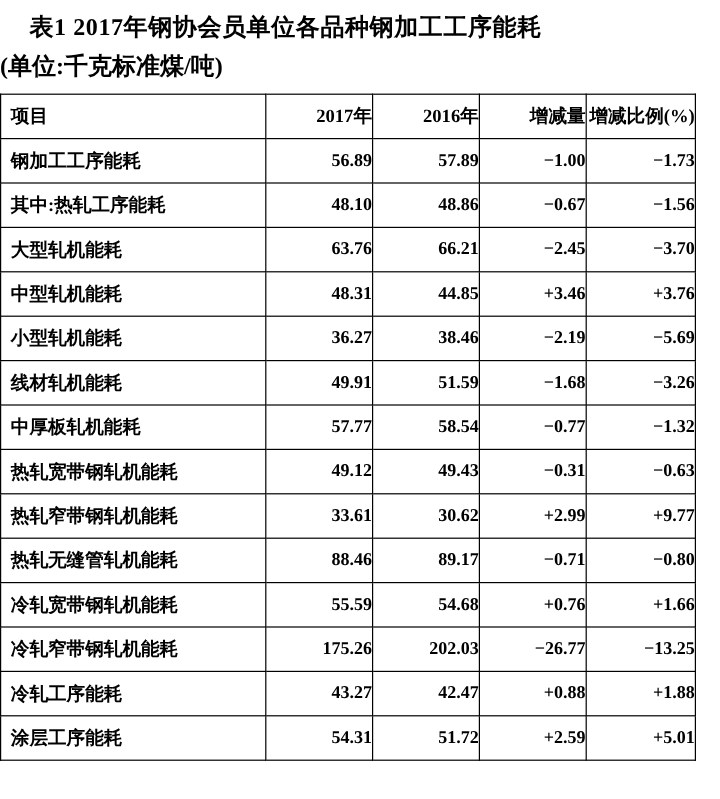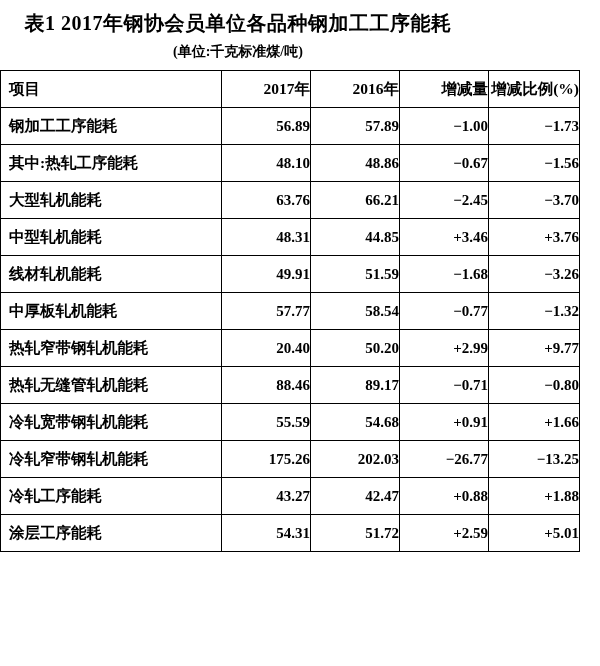--- a/index.html
+++ b/index.html
@@ -23,22 +23,21 @@
   }
   .title {
     text-align: center;
     font-size: 20px;
     font-weight: bold;
     letter-spacing: 0.5px;
     padding-top: 10px;
     line-height: 1.35;
   }
   .subtitle {
-    text-align: center;
-    font-size: 14px;
+    font-size: 20px;
     font-weight: bold;
     padding-top: 6px;
     padding-bottom: 9px;
     line-height: 1.3;
   }
   table.data {
     border-collapse: collapse;
     width: 566px;
     margin: 0 auto;
     table-layout: fixed;
@@ -119,52 +118,66 @@
           <td class="pct-col val">−3.70</td>
         </tr>
         <tr>
           <td class="item-col">中型轧机能耗</td>
           <td class="num-col val">48.31</td>
           <td class="num-col val">44.85</td>
           <td class="num-col val">+3.46</td>
           <td class="pct-col val">+3.76</td>
         </tr>
         <tr>
+          <td class="item-col">小型轧机能耗</td>
+          <td class="num-col val">36.27</td>
+          <td class="num-col val">38.46</td>
+          <td class="num-col val">−2.19</td>
+          <td class="pct-col val">−5.69</td>
+        </tr>
+        <tr>
           <td class="item-col">线材轧机能耗</td>
           <td class="num-col val">49.91</td>
           <td class="num-col val">51.59</td>
           <td class="num-col val">−1.68</td>
           <td class="pct-col val">−3.26</td>
         </tr>
         <tr>
           <td class="item-col">中厚板轧机能耗</td>
           <td class="num-col val">57.77</td>
           <td class="num-col val">58.54</td>
           <td class="num-col val">−0.77</td>
           <td class="pct-col val">−1.32</td>
         </tr>
         <tr>
+          <td class="item-col">热轧宽带钢轧机能耗</td>
+          <td class="num-col val">49.12</td>
+          <td class="num-col val">49.43</td>
+          <td class="num-col val">−0.31</td>
+          <td class="pct-col val">−0.63</td>
+        </tr>
+        <tr>
           <td class="item-col">热轧窄带钢轧机能耗</td>
-          <td class="num-col val">20.40</td>
-          <td class="num-col val">50.20</td>
+          <td class="num-col val">33.61</td>
+          <td class="num-col val">30.62</td>
           <td class="num-col val">+2.99</td>
           <td class="pct-col val">+9.77</td>
         </tr>
         <tr>
           <td class="item-col">热轧无缝管轧机能耗</td>
           <td class="num-col val">88.46</td>
           <td class="num-col val">89.17</td>
           <td class="num-col val">−0.71</td>
           <td class="pct-col val">−0.80</td>
         </tr>
         <tr>
           <td class="item-col">冷轧宽带钢轧机能耗</td>
           <td class="num-col val">55.59</td>
           <td class="num-col val">54.68</td>
-          <td class="num-col val">+0.91</td>
+          <td class="num-col val">+0.76</td>
           <td class="pct-col val">+1.66</td>
         </tr>
         <tr>
           <td class="item-col">冷轧窄带钢轧机能耗</td>
           <td class="num-col val">175.26</td>
           <td class="num-col val">202.03</td>
           <td class="num-col val">−26.77</td>
           <td class="pct-col val">−13.25</td>
         </tr>
         <tr>

